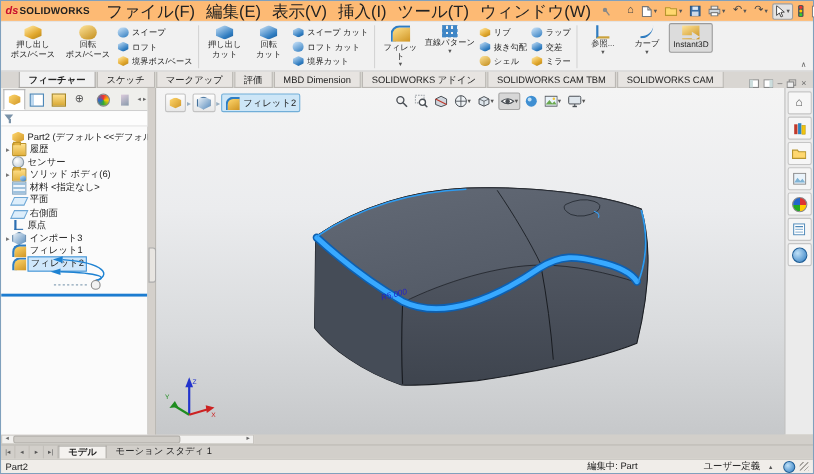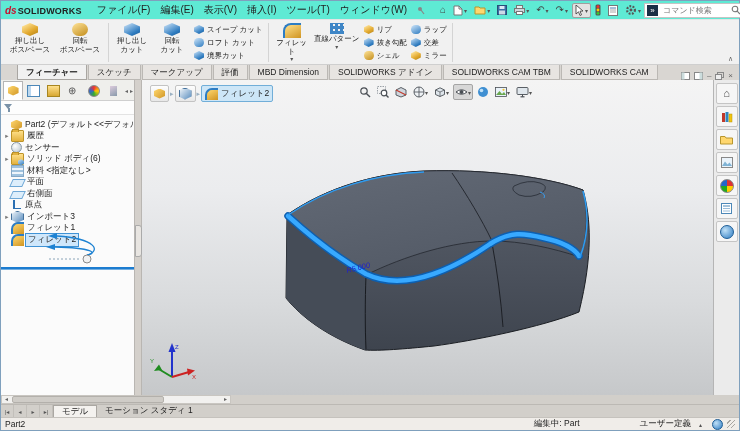--- a/index.html
+++ b/index.html
@@ -1,23 +1,23 @@
 <!DOCTYPE html>
 <html><head>
 <meta charset="utf-8">
 <style>
   html,body{margin:0;padding:0}
   body{width:740px;height:431px;overflow:hidden;font-family:"Liberation Sans",sans-serif;font-size:9px;color:#222;background:#d4d0cb}
   #app{width:738px;height:429px;border:1px solid #7fa0bd;display:flex;flex-direction:column;background:#d4d0cb}
   
-  .titlebar{height:18px;background:#5eead4;display:flex;align-items:center;padding:0 4px;flex:none;border-bottom:1px solid #e4e4e4}
+  .titlebar{height:18px;background:#fdba74;display:flex;align-items:center;padding:0 4px;flex:none;border-bottom:1px solid #e4e4e4}
   .brand{display:flex;align-items:baseline;margin-right:10px}
   .brand .ds{color:#c8102e;font-weight:bold;font-style:italic;font-size:10px;margin-right:1px}
   .brand .sw{font-weight:bold;font-size:9px;letter-spacing:.2px}
-  .menu{padding:0 5px;font-size:10px;white-space:nowrap;cursor:default}
+  .menu{padding:0 5px;font-size:15px;white-space:nowrap;cursor:default}
   .pin{margin:0 4px;color:#777}
   .qat{display:flex;align-items:center;gap:1px;margin-left:8px}
   .qbtn{display:flex;align-items:center;padding:1px 2px;border:1px solid transparent;border-radius:2px}
   .qbtn.pressed{background:#e3e3e3;border-color:#9f9f9f}
   .qbtn .dda{font-size:6px;color:#555;margin-left:1px}
   .glyph{font-size:10px;line-height:10px;color:#444}
   .searchwrap{margin-left:auto;display:flex;align-items:center;border:1px solid #c4c4c4;background:#fff;height:13px;padding:0 2px;margin-right:6px}
   .swlogo{width:11px;height:11px;background:#1a2f45;color:#fff;font-size:8px;line-height:11px;text-align:center;margin-right:3px}
   .searchwrap input{border:none;outline:none;width:66px;font-size:8px;font-family:Liberation Sans, sans-serif;color:#555;background:transparent}
   .roundbtn{width:13px;height:13px;border:1px solid #9a9a9a;border-radius:50%;display:flex;align-items:center;justify-content:center;font-size:8px;color:#555;margin-left:4px}
@@ -108,21 +108,21 @@
   .globe{width:12px;height:12px;border-radius:50%;background:radial-gradient(circle at 35% 35%,#bfe0f7,#2e7cc2);border:1px solid #1d5d96}
   
   .scrollrow{height:9px;display:flex;flex:none;background:#d2cfca}
   .hscroll{width:228px;background:#f2f1ef;border:1px solid #c9c6c1;display:flex;align-items:center}
   .sarr{width:9px;font-size:6px;color:#666;text-align:center;line-height:7px}
   .sthumb{height:5px;width:150px;background:#cfccc7;border:1px solid #b3b0ab;border-radius:2px;margin-left:1px}
   .sspace{flex:1}
   .tabsrow{height:12px;display:flex;align-items:stretch;background:#d2cfca;border-top:1px solid #bcb9b4;flex:none}
   .navb{width:12px;display:flex;align-items:center;justify-content:center;font-size:6px;color:#555;border-right:1px solid #c2bfba}
   .btab{padding:0 8px;font-size:8.5px;display:flex;align-items:center;white-space:nowrap}
-  .btab.active{background:#f4f2ef;border:1px solid #aaa7a2;border-bottom:none;font-weight:normal}
+  .btab.active{background:#f4f2ef;border:1px solid #aaa7a2;border-bottom:none;font-weight:bold}
   .statusbar{height:12px;background:#f0ede9;border-top:1px solid #c5c2bd;display:flex;align-items:center;font-size:8.5px;padding:0 4px;flex:none}
   .stspacer{flex:1}
   .grip{width:8px;height:8px;margin-left:4px;background:repeating-linear-gradient(135deg,transparent 0 2px,#a8a5a0 2px 3px)}
   svg{display:block}
 </style>
 </head>
 <body>
 
 <div id="app">
 
@@ -236,20 +236,34 @@
       <div class="rbtn wide">
           <i class="ric hexg"></i>
           <span class="rlbl">押し出し
 ボス/ベース</span>
         </div>
       <div class="rbtn wide">
           <i class="ric cylg"></i>
           <span class="rlbl">回転
 ボス/ベース</span>
         </div>
+      <div class="rcol">
+        <div class="rsm">
+            <i class="ris cylb"></i>
+            <span>スイープ</span>
+          </div>
+        <div class="rsm">
+            <i class="ris hexb"></i>
+            <span>ロフト</span>
+          </div>
+        <div class="rsm">
+            <i class="ris hexg"></i>
+            <span>境界ボス/ベース</span>
+          </div>
+      </div>
     </div>
     <div class="rsep"></div>
     <div class="rgrp">
       <div class="rbtn">
           <i class="ric hexb"></i>
           <span class="rlbl">押し出し
 カット</span>
         </div>
       <div class="rbtn">
           <i class="ric hexb"></i>
@@ -306,20 +320,36 @@
             <i class="ris hexb"></i>
             <span>交差</span>
           </div>
         <div class="rsm">
             <i class="ris hexg"></i>
             <span>ミラー</span>
           </div>
       </div>
     </div>
     <div class="rsep"></div>
+    <div class="rgrp">
+      <div class="rbtn">
+          <i class="ric refi"></i>
+          <span class="rlbl">参照...</span>
+          <span class="dda2">▾</span>
+        </div>
+      <div class="rbtn">
+          <i class="ric curvei"></i>
+          <span class="rlbl">カーブ</span>
+          <span class="dda2">▾</span>
+        </div>
+      <div class="rbtn pressed">
+          <i class="ric i3d"></i>
+          <span class="rlbl">Instant3D</span>
+        </div>
+    </div>
     <span class="ribcollapse">∧</span>
   </div>
 
   <div class="cmtabs">
     <span class="ctab active">フィーチャー</span>
     <span class="ctab">スケッチ</span>
     <span class="ctab">マークアップ</span>
     <span class="ctab">評価</span>
     <span class="ctab">MBD Dimension</span>
     <span class="ctab">SOLIDWORKS アドイン</span>

